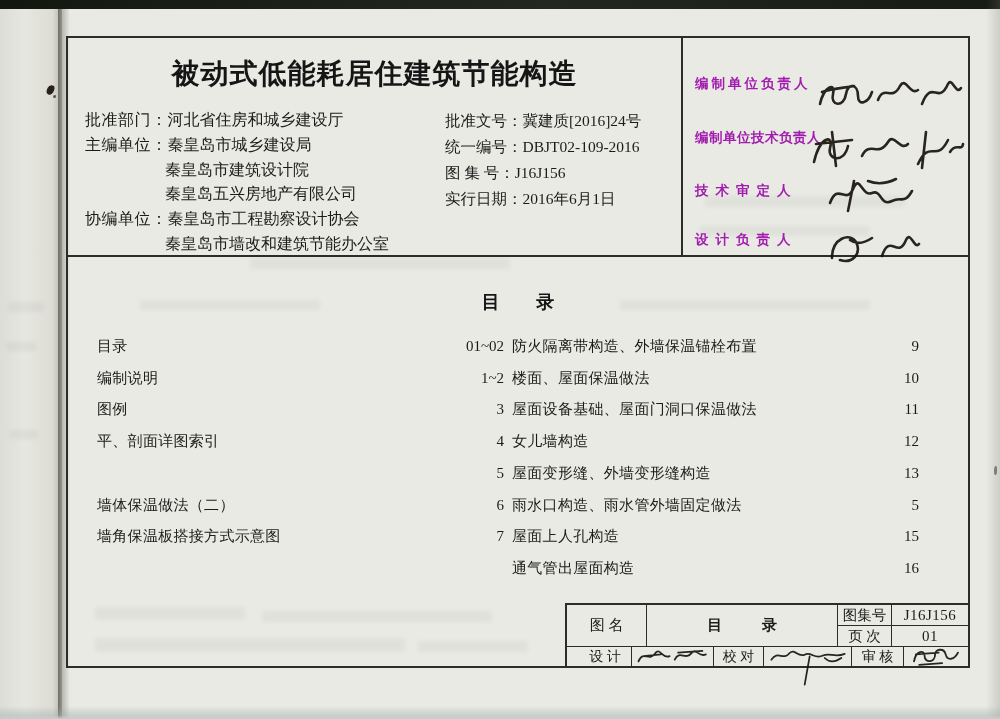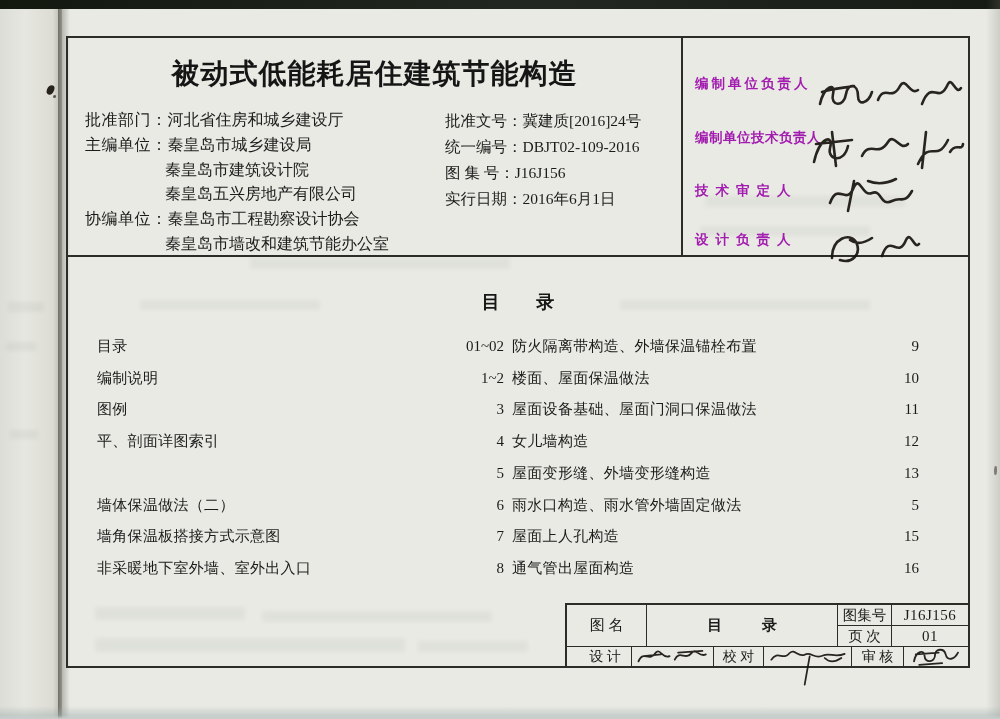--- a/index.html
+++ b/index.html
@@ -183,25 +183,20 @@
       <div class="toc-row">
           <span class="t">墙体保温做法（二）</span>
           <span class="dots"></span>
           <span class="p">6</span>
         </div>
       <div class="toc-row">
           <span class="t">墙角保温板搭接方式示意图</span>
           <span class="dots"></span>
           <span class="p">7</span>
         </div>
-      <div class="toc-row">
-          <span class="t">非采暖地下室外墙、室外出入口</span>
-          <span class="dots"></span>
-          <span class="p">8</span>
-        </div>
     </div>
 
     <div class="toc-col toc-right">
       <div class="toc-row">
           <span class="t">防火隔离带构造、外墙保温锚栓布置</span>
           <span class="dots"></span>
           <span class="p">9</span>
         </div>
       <div class="toc-row">
           <span class="t">楼面、屋面保温做法</span>

